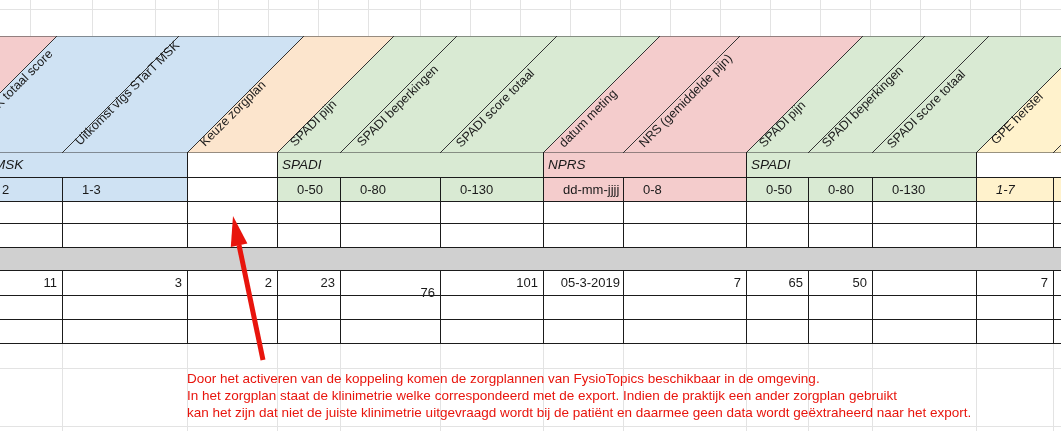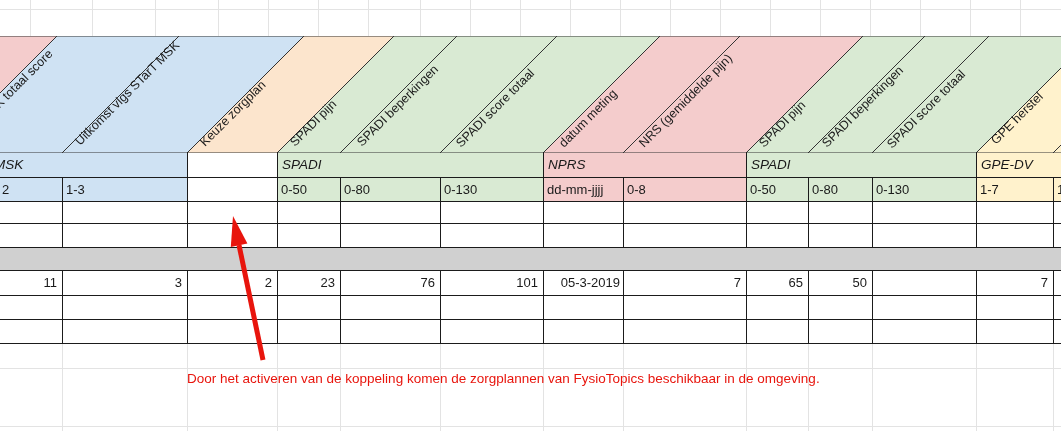--- a/index.html
+++ b/index.html
@@ -2,21 +2,21 @@
 <html style="--band_blue: #cfe2f3; --band_orange: #fce5cd; --band_green: #d9ead3; --band_red: #f4cccc; --band_yellow: #fff2cc; --gray_row: #d0d0d0; --annotation_red: #e8150d; --grid_black: #1b1b1b; --faint_grid: #e3e3e3;"><head>
 <meta charset="utf-8">
 <style>
   html,body{margin:0;padding:0;background:#fff;}
   #stage{
     position:relative;width:1061px;height:431px;overflow:hidden;background:#ffffff;
     font-family:"Liberation Sans","DejaVu Sans",sans-serif;color:#1a1a1a;
   }
   .cell{position:absolute;box-sizing:border-box;font-size:13px;white-space:nowrap;overflow:hidden;}
   .grp{top:152px;height:26px;line-height:26px;font-style:italic;font-size:13.5px;padding-left:5px;}
-  .rng{top:178px;height:24px;line-height:24px;padding-left:4px;}
+  .rng{top:178px;height:24px;line-height:24px;padding-left:20px;}
   .dat{top:271px;height:24px;line-height:24px;text-align:right;padding-right:5px;background:#fff;}
   .bgblue{background:var(--band_blue);}
   .bgorange{background:var(--band_orange);}
   .bggreen{background:var(--band_green);}
   .bgred{background:var(--band_red);}
   .bgyellow{background:var(--band_yellow);}
   .hline{position:absolute;left:0;width:1061px;height:1px;background:var(--grid_black);z-index:5;}
   .vline{position:absolute;width:1px;background:var(--grid_black);z-index:5;}
   .fline{position:absolute;background:var(--faint_grid);z-index:0;}
   #band{position:absolute;left:0;top:36px;z-index:2;}
@@ -96,42 +96,41 @@
       <text transform="translate(892,113) rotate(-45)" style="font-size:12.5px;fill:#1a1a1a;">SPADI score totaal</text>
       <polygon points="976,117 1053,117 1170,0 1093,0" style="fill:var(--band_yellow);stroke:#333;stroke-width:1"></polygon>
       <text transform="translate(996,109) rotate(-45)" style="font-size:12.5px;fill:#1a1a1a;">GPE herstel</text>
       <polygon points="1053,117 1180,117 1297,0 1170,0" style="fill:var(--band_yellow);stroke:#333;stroke-width:1"></polygon>
     </svg>
 
   <div class="cell grp bgblue" style="left:0;width:187px;"><span style="margin-left:-11px">MSK</span></div>
   <div class="cell grp bggreen" style="left:277px;width:266px;"><span>SPADI</span></div>
   <div class="cell grp bgred" style="left:543px;width:203px;"><span>NPRS</span></div>
   <div class="cell grp bggreen" style="left:746px;width:230px;"><span>SPADI</span></div>
-  <div class="cell grp bgyellow" style="left:976px;width:85px;"><span>GPE-DV</span></div>
 
   <div class="cell rng bgblue" style="left:0;width:62px;padding-left:2px;">2</div>
   <div class="cell rng bgblue" style="left:62px;width:125px;">1-3</div>
   <div class="cell rng bggreen" style="left:277px;width:63px;">0-50</div>
   <div class="cell rng bggreen" style="left:340px;width:100px;">0-80</div>
   <div class="cell rng bggreen" style="left:440px;width:103px;">0-130</div>
   <div class="cell rng bgred" style="left:543px;width:80px;">dd-mm-jjjj</div>
   <div class="cell rng bgred" style="left:623px;width:123px;">0-8</div>
   <div class="cell rng bggreen" style="left:746px;width:62px;">0-50</div>
   <div class="cell rng bggreen" style="left:808px;width:64px;">0-80</div>
   <div class="cell rng bggreen" style="left:872px;width:104px;">0-130</div>
-  <div class="cell rng bgyellow" style="left:976px;width:77px;">1-7</div>
+  <div class="cell rng bgyellow" style="left:976px;width:77px;font-style:italic;">1-7</div>
   <div class="cell rng bgyellow" style="left:1053px;width:8px;">1</div>
 
   <div id="grayband"></div>
 
   <div class="cell dat" style="left:0;width:62px;">11</div>
   <div class="cell dat" style="left:62px;width:125px;">3</div>
   <div class="cell dat" style="left:187px;width:90px;">2</div>
   <div class="cell dat" style="left:277px;width:63px;">23</div>
-  <div class="cell dat" style="left:340px;width:100px;">76</div>
+  <div class="cell dat" style="left:340px;width:100px;margin-top:10px;">76</div>
   <div class="cell dat" style="left:440px;width:103px;">101</div>
   <div class="cell dat" style="left:543px;width:80px;padding-right:3px;">05-3-2019</div>
   <div class="cell dat" style="left:623px;width:123px;">7</div>
   <div class="cell dat" style="left:746px;width:62px;">65</div>
   <div class="cell dat" style="left:808px;width:64px;">50</div>
   <div class="cell dat" style="left:976px;width:77px;">7</div>
   <div class="cell dat" style="left:1053px;width:8px;"></div>
 
   <div class="hline" style="top:177px;"></div>
   <div class="hline" style="top:201px;"></div>
@@ -169,20 +168,22 @@
       <div class="vline" style="left: 623px; top: 271px; height: 72px; width: 1px;"></div>
       <div class="vline" style="left: 746px; top: 271px; height: 72px; width: 1px;"></div>
       <div class="vline" style="left: 808px; top: 271px; height: 72px; width: 1px;"></div>
       <div class="vline" style="left: 872px; top: 271px; height: 72px; width: 1px;"></div>
       <div class="vline" style="left: 976px; top: 271px; height: 72px; width: 1px;"></div>
       <div class="vline" style="left: 1053px; top: 271px; height: 72px; width: 1px;"></div>
     </div>
 
   <div id="note">
     <div>Door het activeren van de koppeling komen de zorgplannen van FysioTopics beschikbaar in de omgeving.</div>
+    <div>In het zorgplan staat de klinimetrie welke correspondeerd met de export. Indien de praktijk een ander zorgplan gebruikt</div>
+    <div>kan het zijn dat niet de juiste klinimetrie uitgevraagd wordt bij de patiënt en daarmee geen data wordt geëxtraheerd naar het export.</div>
   </div>
 
   <svg id="arrow" width="1061" height="431" viewBox="0 0 1061 431">
     <line x1="263" y1="360" x2="239" y2="245" stroke="var(--annotation_red)" stroke-width="5"></line>
     <polygon points="233,216 247.4,243.6 230.8,247.1" fill="var(--annotation_red)"></polygon>
   </svg>
 
 </div>
 
 </body></html>

